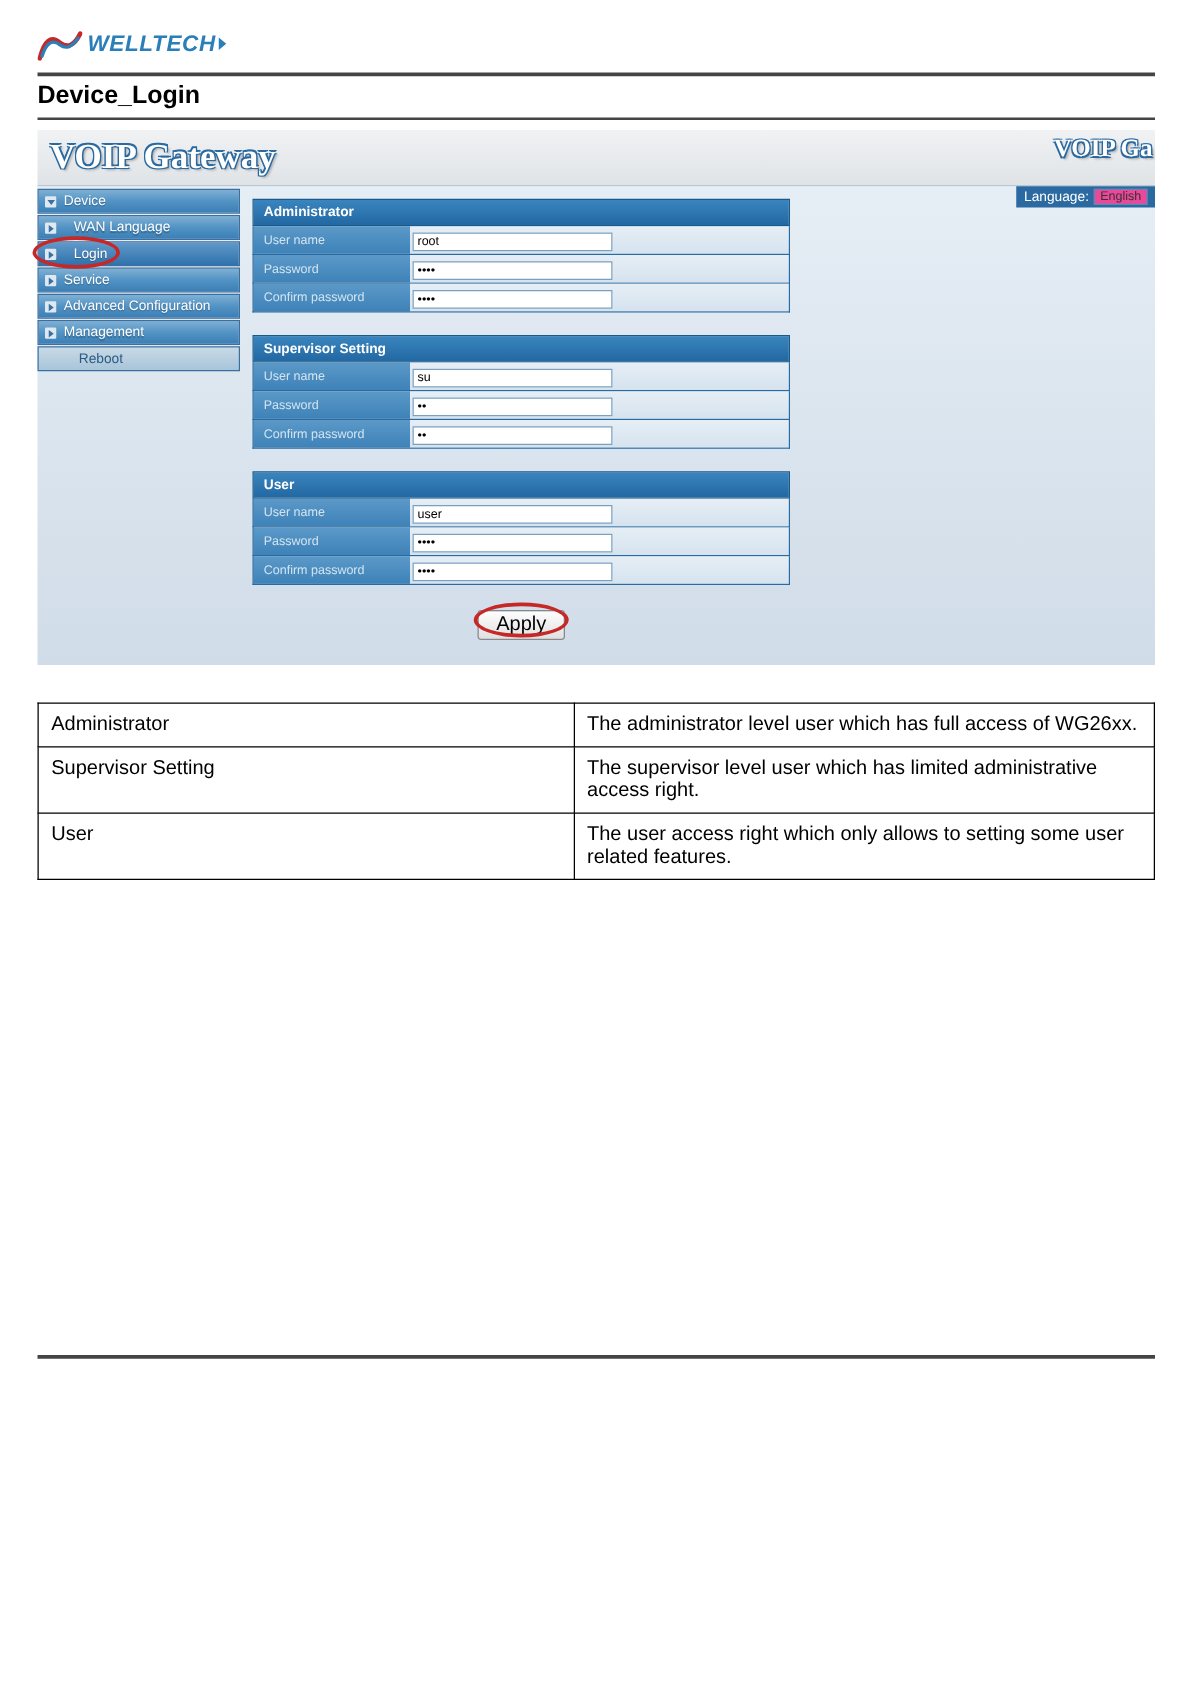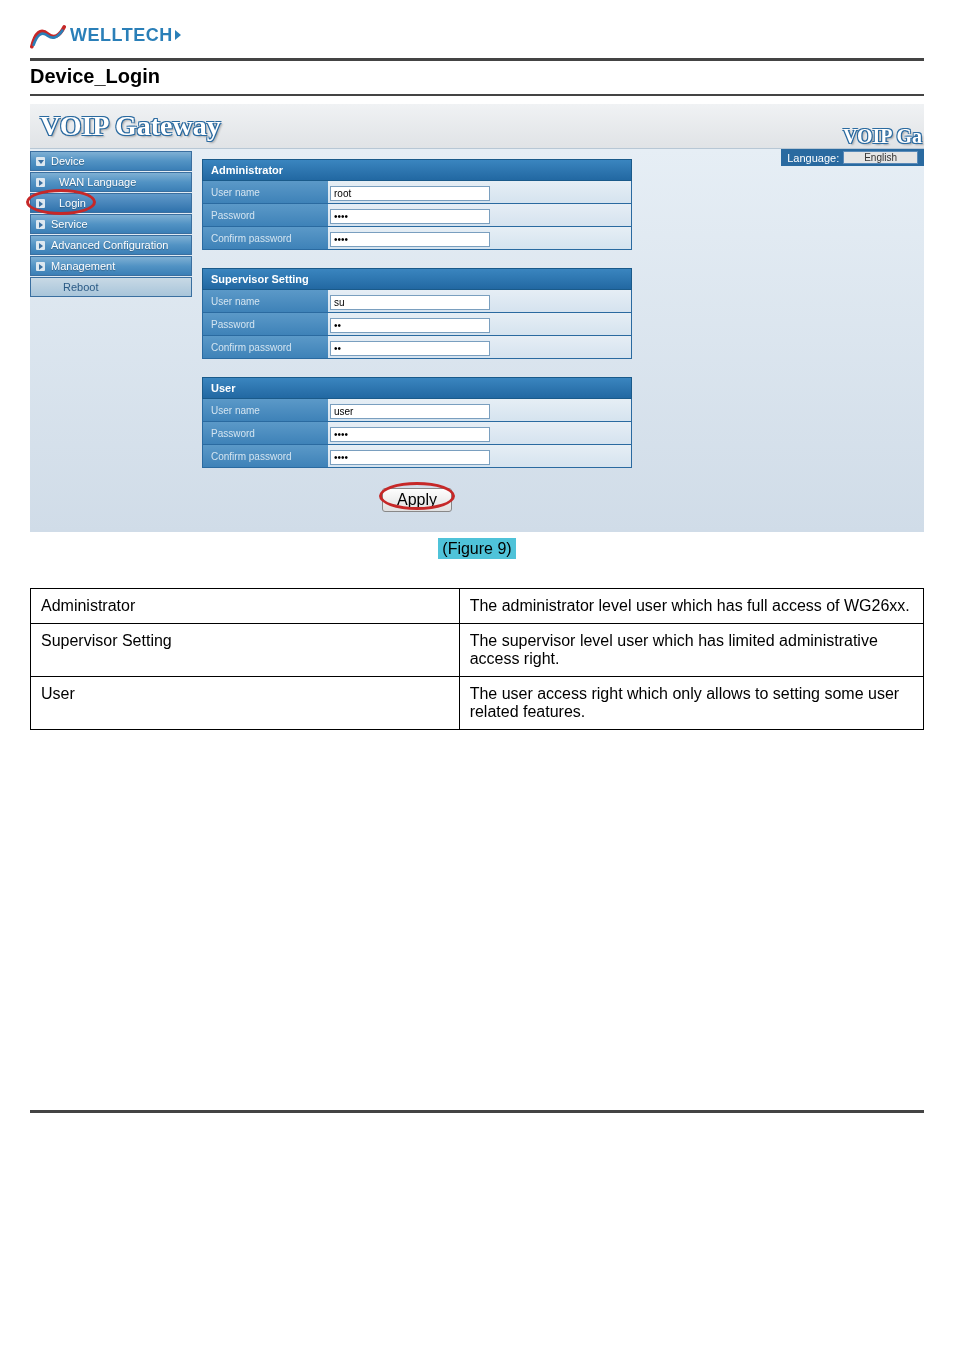--- a/index.html
+++ b/index.html
@@ -10,20 +10,21 @@
     body {
       font-family: Arial, Helvetica, sans-serif;
       background: #fff;
       width: 954px;
     }
     .page-wrapper {
       padding: 20px 30px;
     }
     .logo-area {
       padding-bottom: 8px;
+      font-style: italic;
     }
     .logo {
       display: flex;
       align-items: center;
       gap: 4px;
     }
     .logo-swoosh {
       width: 36px;
       height: 30px;
     }
@@ -48,21 +49,21 @@
     }
     .title-bar h1 {
       font-size: 20px;
       font-weight: bold;
       color: #000;
     }
     .app-header {
       background: linear-gradient(to bottom, #f0f2f4 0%, #e0e3e6 100%);
       display: flex;
       justify-content: space-between;
-      align-items: flex-end;
+      align-items: flex-start;
       padding: 0;
       margin-top: 8px;
       border-bottom: 1px solid #b7c7d5;
       position: relative;
     }
     .app-title {
       font-family: Georgia, 'Times New Roman', serif;
       font-size: 28px;
       font-weight: bold;
       color: #fff;
@@ -84,24 +85,24 @@
       bottom: -18px;
       background: #2a6aa0;
       color: #fff;
       font-size: 11px;
       padding: 2px 6px;
       display: flex;
       align-items: center;
       gap: 4px;
     }
     .lang-select {
-      background: #e5e5e5;
+      background: #ec4899;
       color: #333;
       font-size: 10px;
-      padding: 0 20px;
+      padding: 0 4px;
       border: 1px solid #5a8ab8;
     }
     .main-area {
       display: flex;
       margin-top: 0;
       min-height: 380px;
       background: linear-gradient(to bottom, #e6eef5 0%, #d0dce8 100%);
     }
     .sidebar {
       width: 162px;
@@ -383,23 +384,20 @@
       </div>
 
       <div class="apply-area">
         <div class="apply-circle"></div>
         <button class="apply-btn">Apply</button>
       </div>
 
     </div>
   </div>
 
-  <div class="figure-label">
-    <span>(Figure 9)</span>
-  </div>
 
   <table class="desc-table">
     <tbody>
         <tr>
       <td>Administrator</td>
       <td>The administrator level user which has full access of WG26xx.</td>
     </tr>
     <tr>
       <td>Supervisor Setting</td>
       <td>The supervisor level user which has limited administrative access right.</td>

